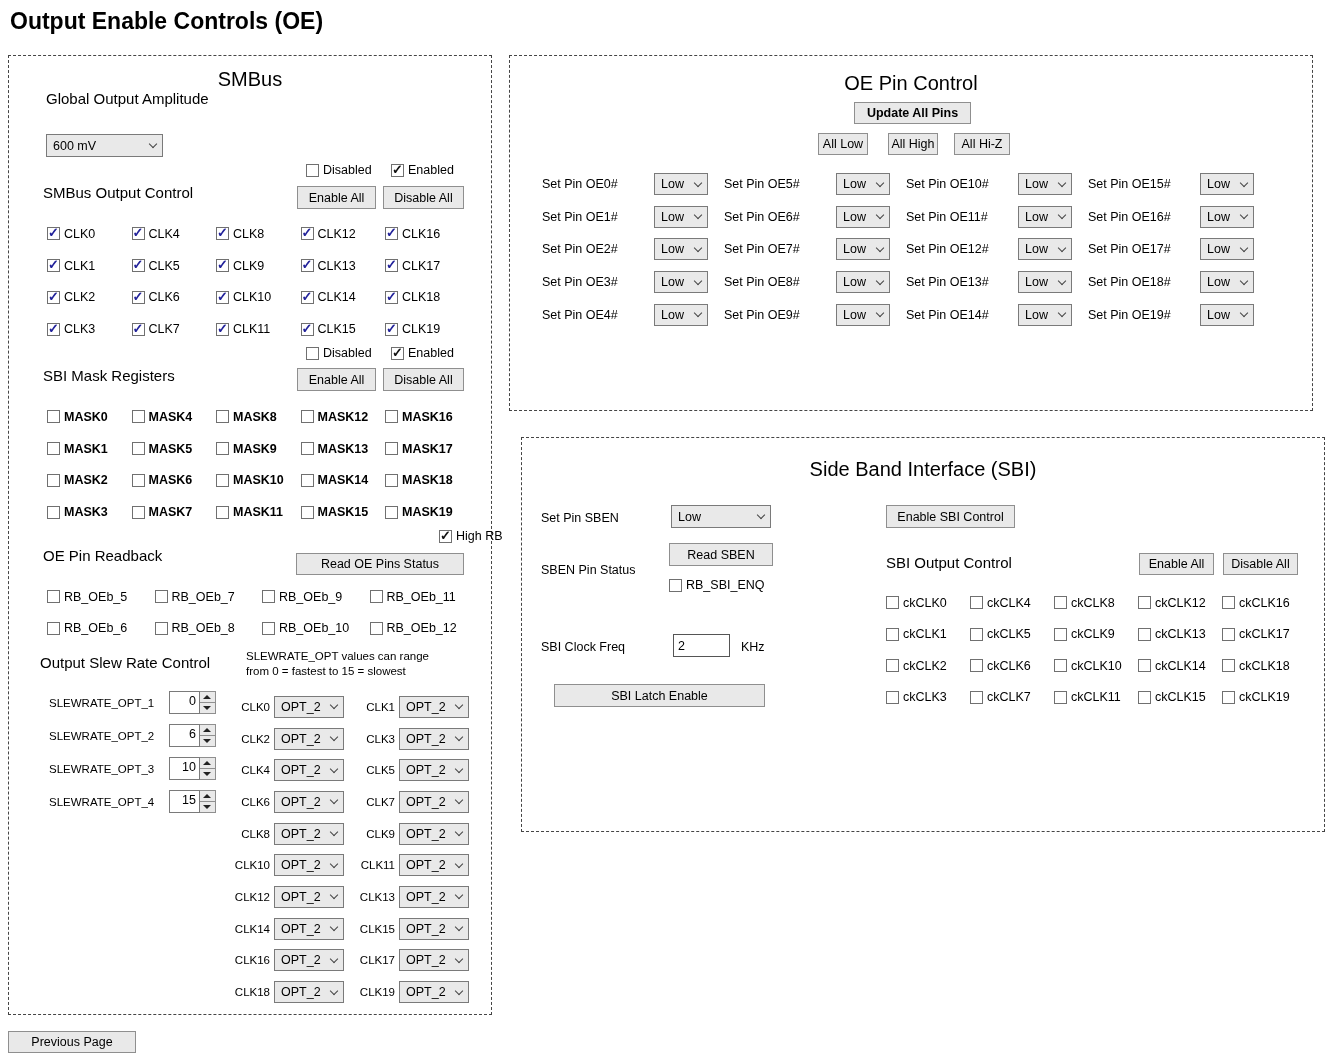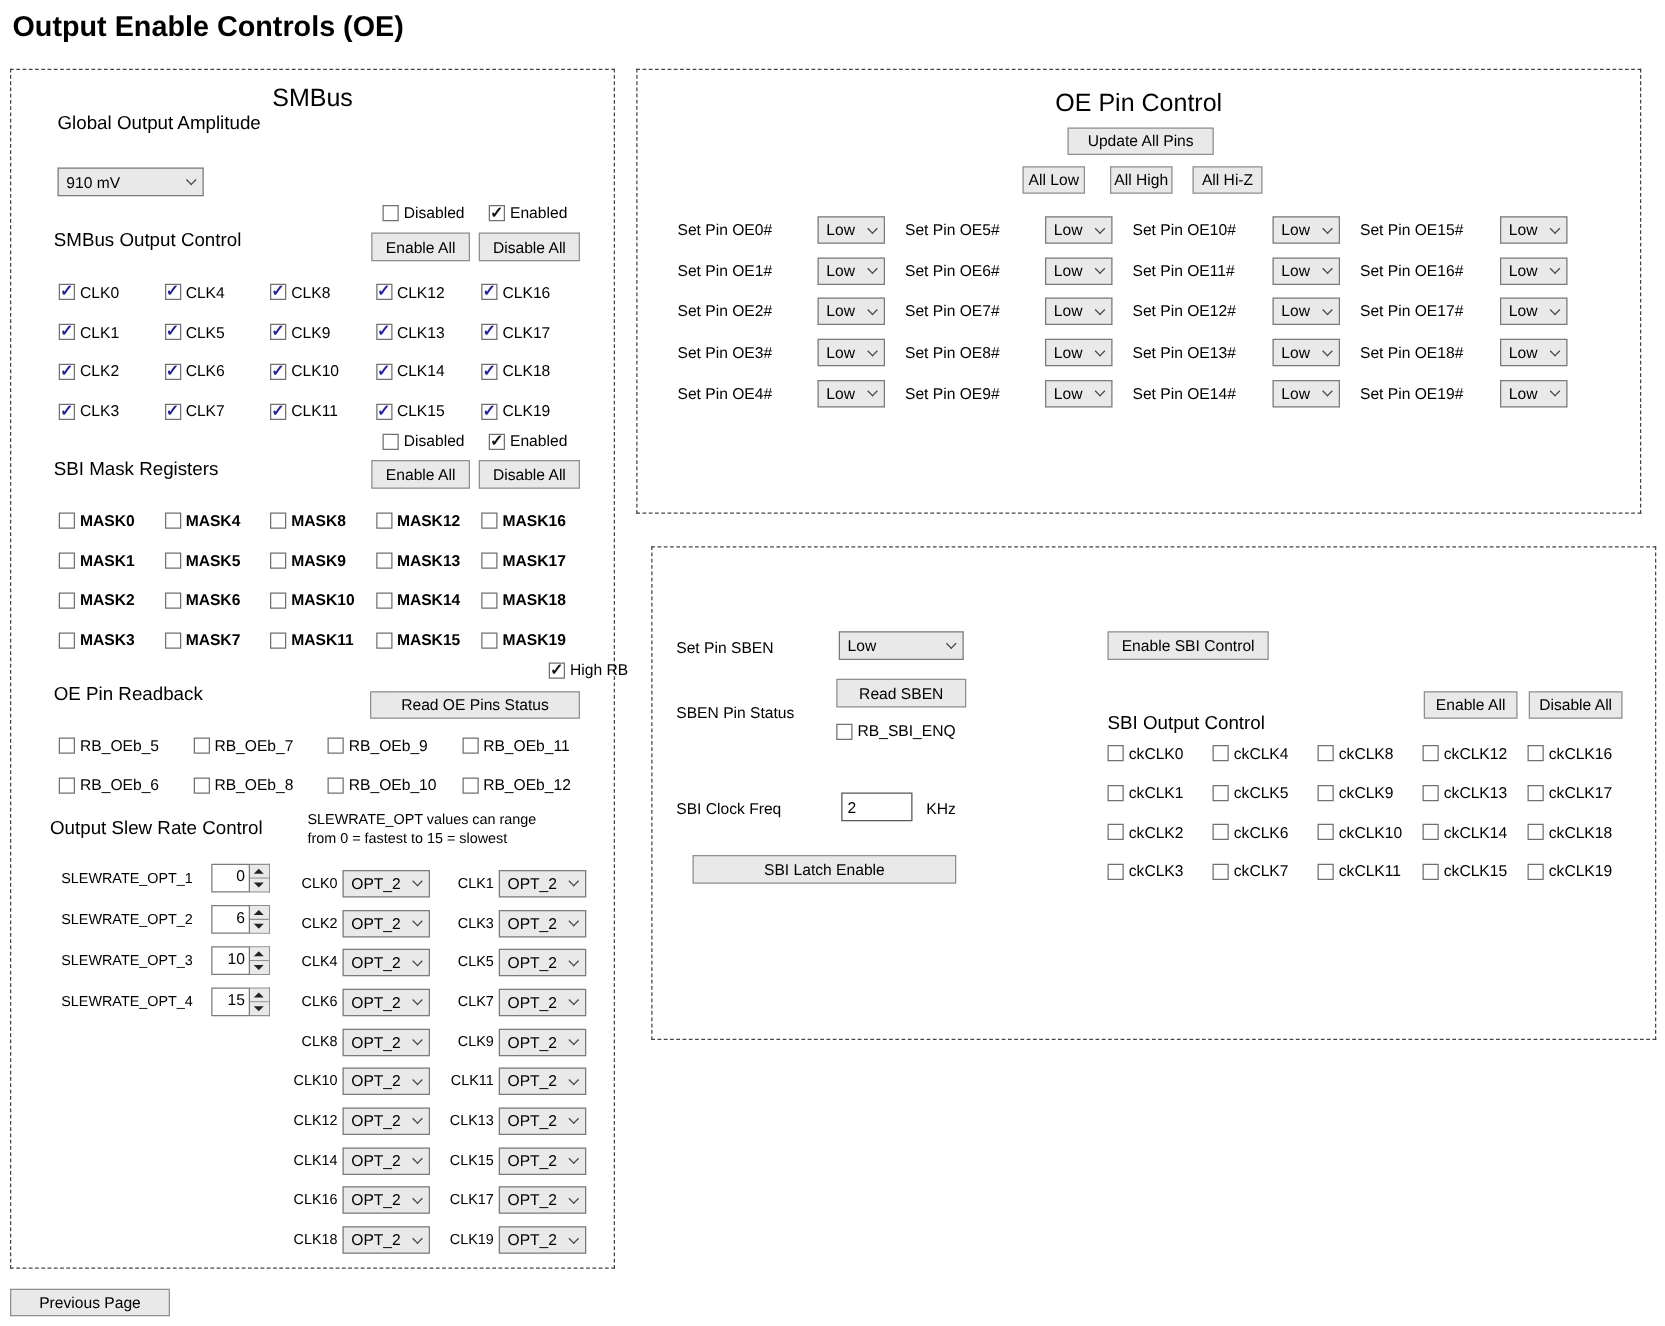--- a/index.html
+++ b/index.html
@@ -72,21 +72,21 @@
 </head>
 <body>
 
 <h1 class="page-title">Output Enable Controls (OE)</h1>
 
 <div class="panel" style="left:8px; top:55px; width:484px; height:960px;">
   <div class="hdr" style="top:12px;">SMBus</div>
 
   <div class="lbl" style="left:37px; top:34px;">Global Output Amplitude</div>
   <div class="select abs" style="left:37px; top:78px; width:117px; height:23px;">
-    <span>910 mV</span>
+    <span>600 mV</span>
     <span class="chev"></span>
   </div>
 
   <label class="cb abs" style="left:297px; top:107px;">
     <span class="box"></span>
     <span class="cb-text">Disabled</span>
   </label>
   <label class="cb abs" style="left:382px; top:107px;">
     <span class="box checked"></span>
     <span class="cb-text">Enabled</span>
@@ -510,21 +510,21 @@
     <div class="select slew-select">
       <span>OPT_2</span>
       <span class="chev"></span>
     </div>
   </div>
     </div>
 </div>
 
 <div class="panel" style="left:509px; top:55px; width:804px; height:356px;">
   <div class="hdr" style="top:16px;">OE Pin Control</div>
-  <div class="btn" style="left:344px; top:46px; width:117px; height:22px;">Update All Pins</div>
+  <div class="btn" style="left:344px; top:46px; width:117px; height:22px;font-weight:bold;">Update All Pins</div>
   <div class="btn" style="left:308px; top:77px; width:50px; height:22px;">All Low</div>
   <div class="btn" style="left:378px; top:77px; width:50px; height:22px;">All High</div>
   <div class="btn" style="left:444px; top:77px; width:56px; height:22px;">All Hi-Z</div>
 
   <div class="grid pin-grid" style="left:32px; top:112px;">
       <div class="pin-cell">
     <span class="pin-label">Set Pin OE0#</span>
     <div class="select pin-select">
       <span>Low</span>
       <span class="chev"></span>
@@ -662,36 +662,37 @@
       <span>Low</span>
       <span class="chev"></span>
     </div>
   </div>
     </div>
 
   <div class="note oe-note" style="left:32px; top:280px;"><div class="note-par"></div><div class="note-par"></div><div class="note-par"></div></div>
 </div>
 
 <div class="panel" style="left:521px; top:437px; width:804px; height:395px;">
+  <div class="hdr" style="top:20px;">Side Band Interface (SBI)</div>
 
   <div class="sm-lbl" style="left:19px; top:73px;">Set Pin SBEN</div>
   <div class="select abs" style="left:149px; top:67px; width:100px; height:23px;">
     <span>Low</span>
     <span class="chev"></span>
   </div>
   <div class="btn" style="left:364px; top:67px; width:129px; height:23px;">Enable SBI Control</div>
 
   <div class="btn" style="left:147px; top:105px; width:104px; height:23px;">Read SBEN</div>
   <div class="sm-lbl" style="left:19px; top:125px;">SBEN Pin Status</div>
   <label class="cb abs" style="left:147px; top:140px;">
     <span class="box"></span>
     <span class="cb-text">RB_SBI_ENQ</span>
   </label>
 
-  <div class="lbl" style="left:364px; top:132px;text-align:center;">SBI Output Control</div>
+  <div class="lbl" style="left:364px; top:116px;text-align:center;">SBI Output Control</div>
   <div class="btn" style="left:617px; top:115px; width:75px; height:22px;">Enable All</div>
   <div class="btn" style="left:701px; top:115px; width:75px; height:22px;">Disable All</div>
 
   <div class="grid ck-grid" style="left:364px; top:149px;">
       <label class="cb">
     <span class="box"></span>
     <span class="cb-text">ckCLK0</span>
   </label>
       <label class="cb">
     <span class="box"></span>

